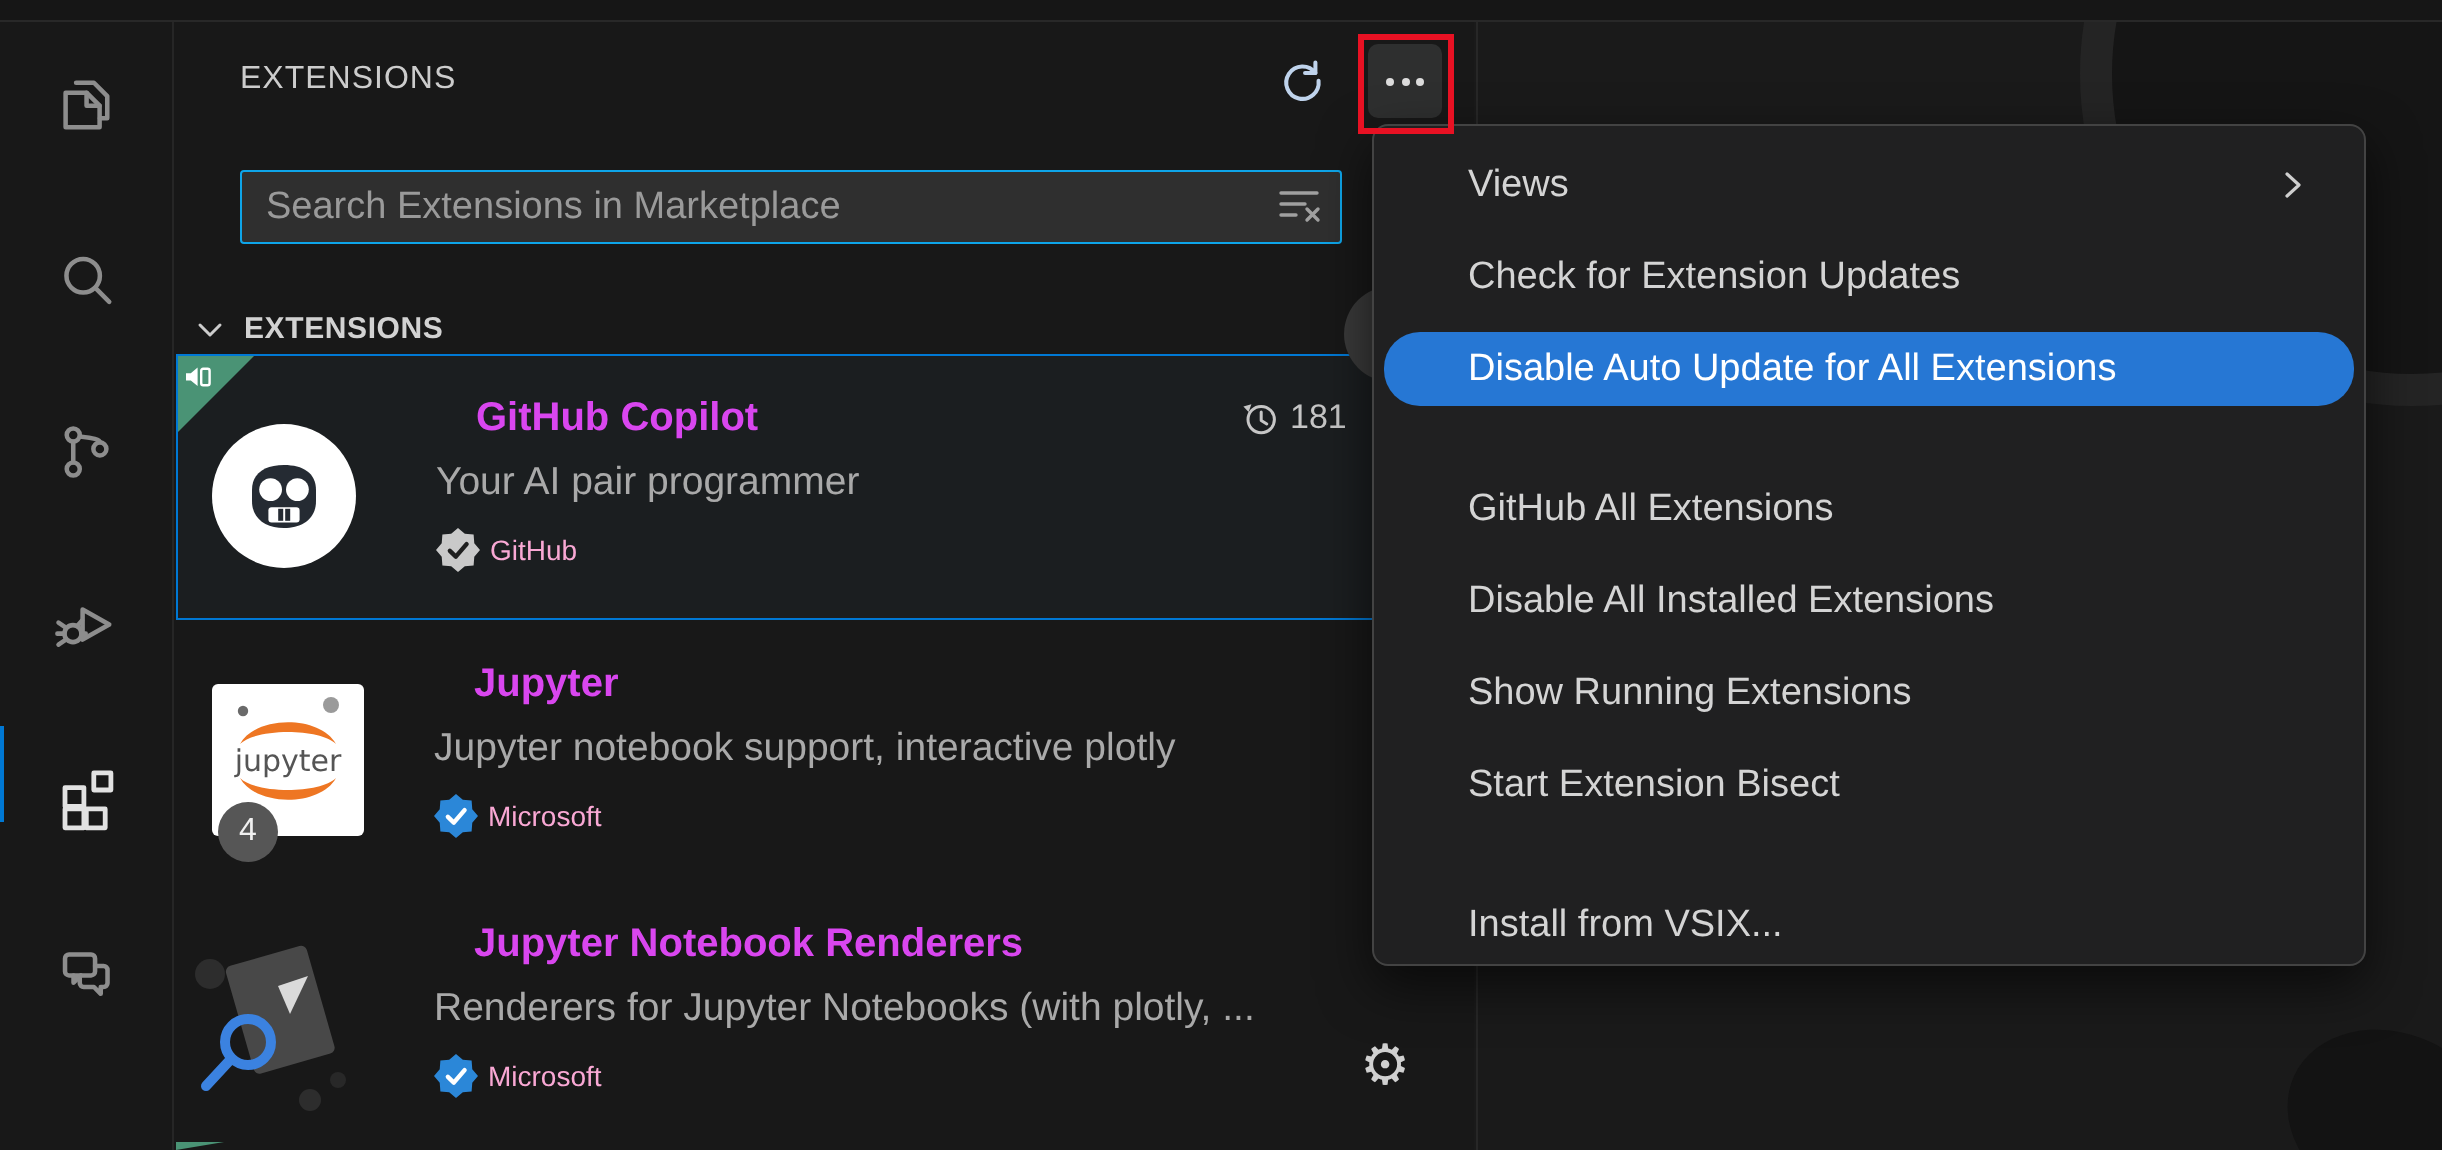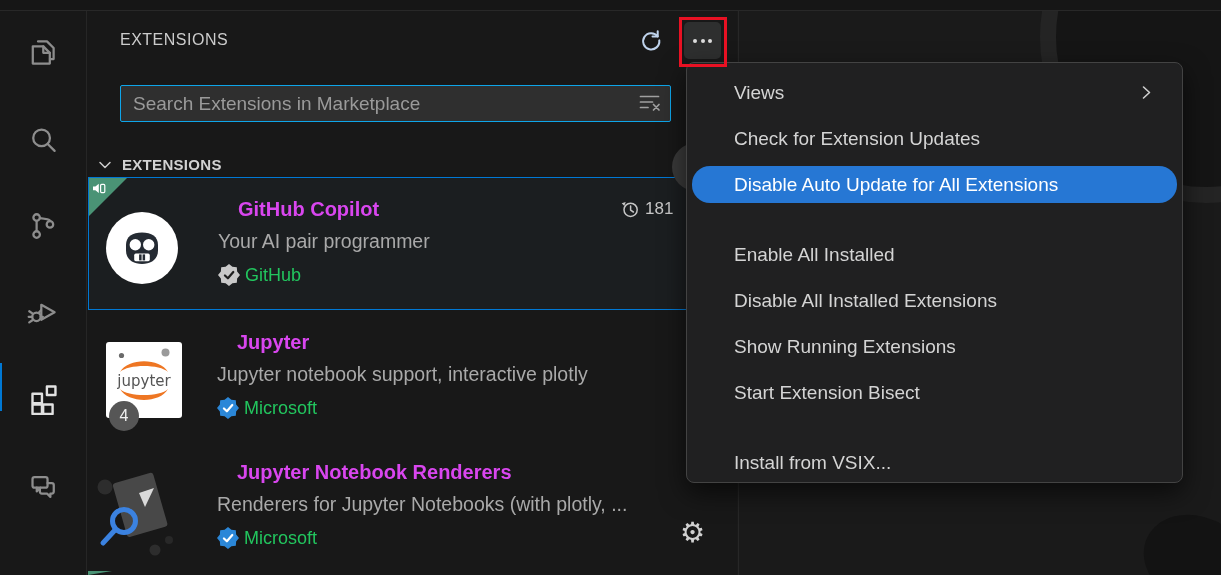--- a/index.html
+++ b/index.html
@@ -34,21 +34,21 @@
   .installed-header{left:87px;top:150px;width:650px;height:28px;cursor:pointer;}
   .installed-chevron{left:97px;top:157px;}
   .installed-label{left:122px;top:156px;font-size:15px;font-weight:bold;letter-spacing:.3px;color:#d2d2d2;}
   .header-circle{left:672px;top:143px;width:48px;height:48px;border-radius:50%;background:#3a3a3a;z-index:10;}
 
   
   .row{position:absolute;left:88px;width:649px;height:131px;box-sizing:content-box;cursor:pointer;}
   .row.sel{border:1px solid #0078d4;background:#1b1e20;}
   .ext-title{position:absolute;left:129px;top:20px;font-size:20px;font-weight:bold;color:#d946ef;white-space:nowrap;margin-left:20px;}
   .ext-desc{position:absolute;left:129px;top:52px;font-size:19.5px;color:#a9a9a9;white-space:nowrap;overflow:hidden;width:505px;}
-  .ext-pub{position:absolute;left:129px;top:86px;display:flex;align-items:center;gap:5px;font-size:18px;color:#22c55e;}
+  .ext-pub{position:absolute;left:129px;top:86px;display:flex;align-items:center;gap:5px;font-size:14px;color:#f9a8d4;}
   .ext-meta{position:absolute;left:531px;top:21px;display:flex;align-items:center;gap:5px;font-size:17px;color:#c6c6c6;}
   .seal{width:22px;height:22px;display:block;}
   .avatar{position:absolute;left:17px;top:34px;width:72px;height:72px;border-radius:50%;background:#ffffff;display:flex;align-items:center;justify-content:center;}
   .preview-tri{position:absolute;left:0;top:0;width:0;height:0;border-style:solid;border-width:38px 38px 0 0;border-color:#4a9375 transparent transparent transparent;}
   .preview-ico{position:absolute;left:3px;top:4px;}
   .jicon{position:absolute;left:18px;top:31px;width:76px;height:76px;background:#ffffff;border-radius:3px;}
   .num-badge{position:absolute;left:21px;top:90px;width:30px;height:30px;border-radius:50%;background:#565656;color:#f0f0f0;
              font-size:16px;display:flex;align-items:center;justify-content:center;}
   .ricon{position:absolute;left:5px;top:22px;width:95px;height:95px;}
   .gear{position:absolute;left:592px;top:78px;font-size:28px;color:#d0d0d0;cursor:pointer;line-height:1;}
@@ -263,21 +263,21 @@
       </svg>
     </div>
     <div class="mi">
       <span>Check for Extension Updates</span>
     </div>
     <div class="mi active">
       <span>Disable Auto Update for All Extensions</span>
     </div>
     <div class="sep"></div>
     <div class="mi">
-      <span>Enable All Installed</span>
+      <span>GitHub All Extensions</span>
     </div>
     <div class="mi">
       <span>Disable All Installed Extensions</span>
     </div>
     <div class="mi">
       <span>Show Running Extensions</span>
     </div>
     <div class="mi">
       <span>Start Extension Bisect</span>
     </div>

